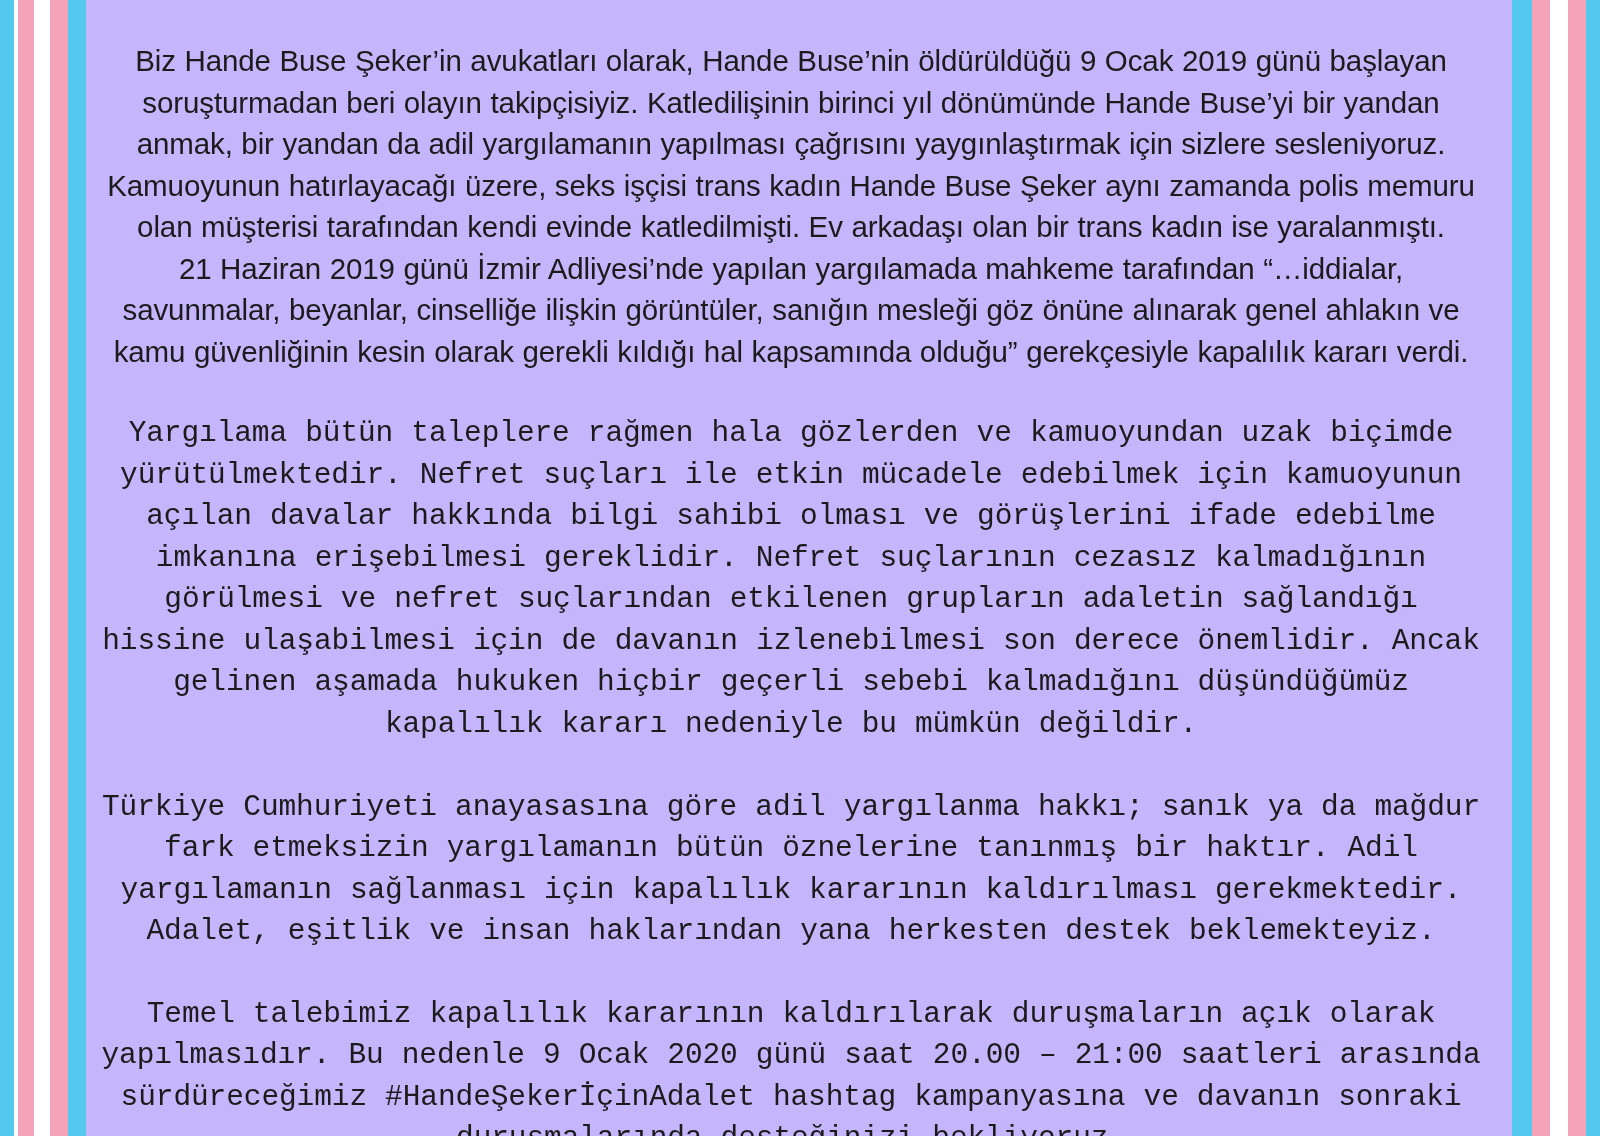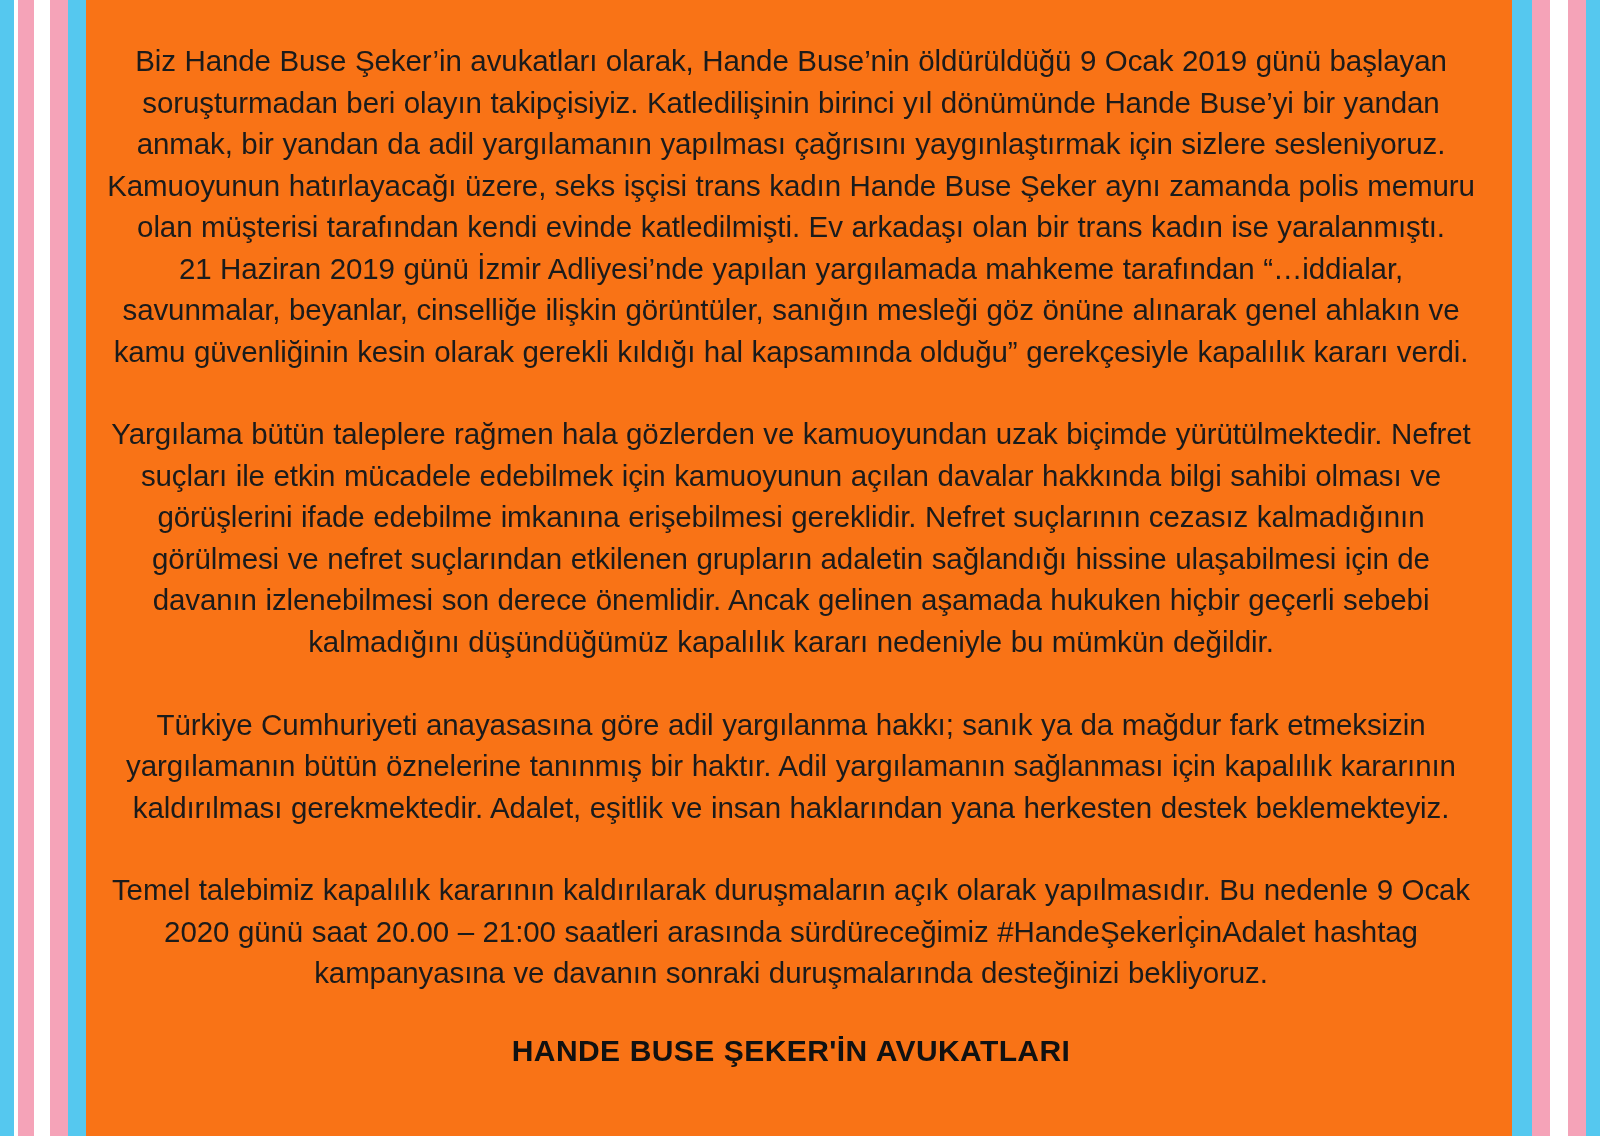--- a/index.html
+++ b/index.html
@@ -35,21 +35,21 @@
     flex: 0 0 auto;
   }
   .stripe {
     height: 100%;
   }
 
   
   .content {
     flex: 1 1 auto;
     height: 100%;
-    background: #f97316;
+    background: #c4b5fd;
     box-sizing: border-box;
     padding: 40px 30px 0 14px;
     display: flex;
     flex-direction: column;
     overflow: hidden;
   }
 
   .statement {
     color: #1b1b1b;
     font-size: 29.5px;
@@ -58,20 +58,21 @@
     letter-spacing: -0.1px;
     margin: 0;
     word-spacing: 0.5px;
   }
 
   .para {
     margin: 0;
   }
   .para + .para {
     margin-top: 41px;
+    font-family: Liberation Mono, monospace;
   }
 
   .signature {
     margin-top: 36px;
     font-weight: bold;
     font-size: 30px;
     letter-spacing: 0.4px;
     color: #111111;
   }
 </style>

